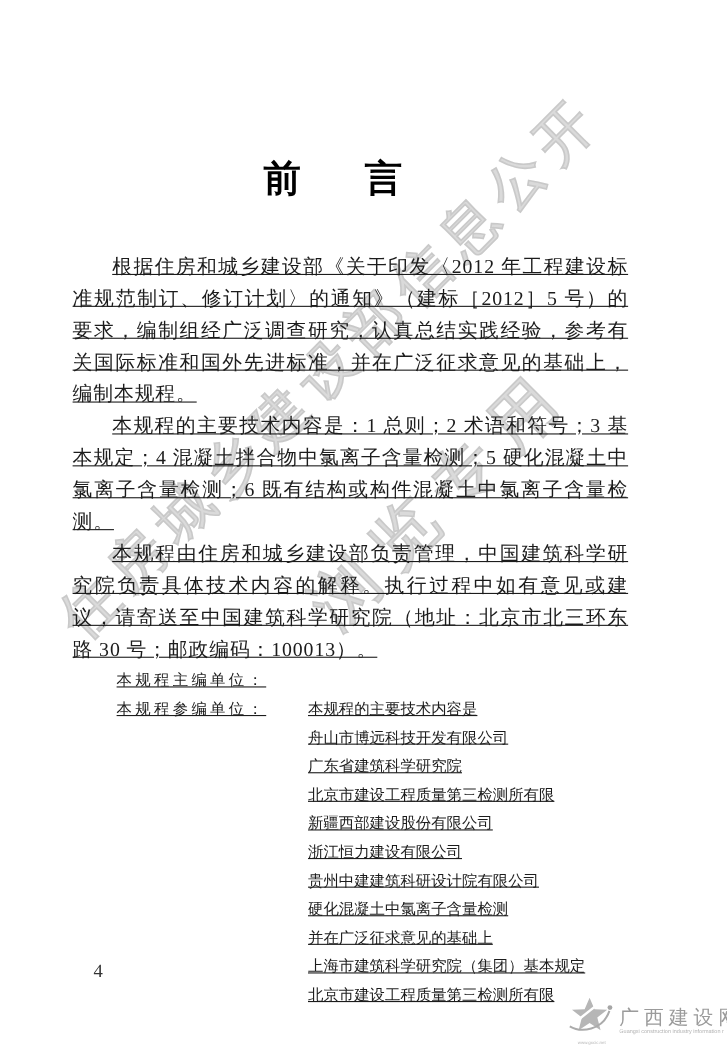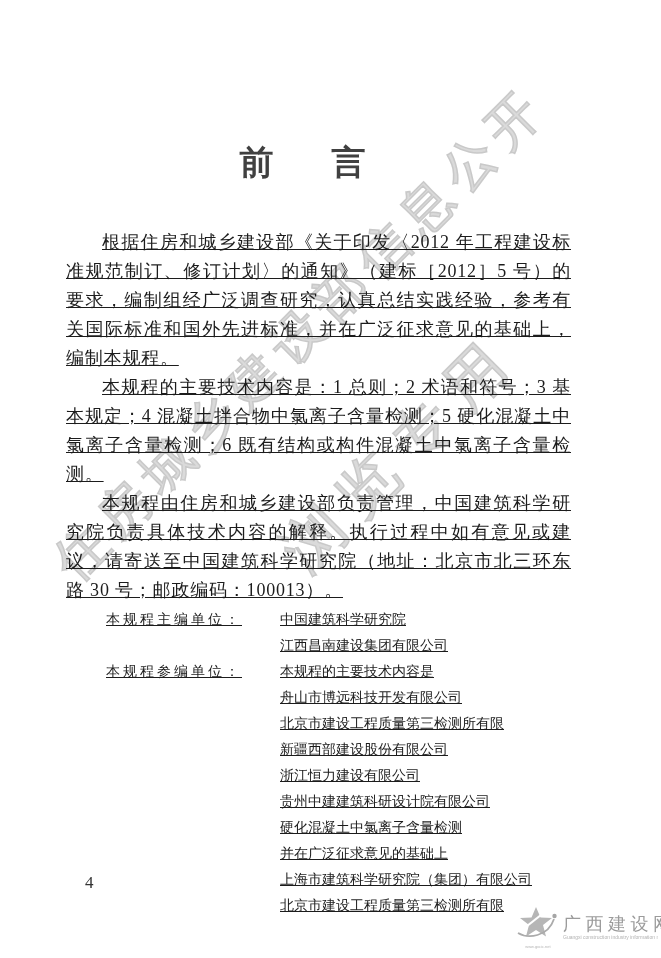--- a/index.html
+++ b/index.html
@@ -48,21 +48,21 @@
   .title {
     position: absolute;
     top: 140px;
     left: 0;
     width: 617px;
     margin: 0;
     text-align: center;
     font-size: 34px;
     font-weight: bold;
     letter-spacing: 12px;
-    color: #404040;
+    color: #000000;
   }
 
   .body-text {
     position: absolute;
     top: 228px;
     left: 66px;
     width: 505px;
     font-size: 18px;
     line-height: 29px;
     letter-spacing: 0.8px;
@@ -155,37 +155,34 @@
     <h1 class="title">前　言</h1>
 
     <div class="body-text">
       <p class="para">根据住房和城乡建设部《关于印发〈2012 年工程建设标准规范制订、修订计划〉的通知》（建标［2012］5 号）的要求，编制组经广泛调查研究，认真总结实践经验，参考有关国际标准和国外先进标准，并在广泛征求意见的基础上，编制本规程。</p>
       <p class="para">本规程的主要技术内容是：1 总则；2 术语和符号；3 基本规定；4 混凝土拌合物中氯离子含量检测；5 硬化混凝土中氯离子含量检测；6 既有结构或构件混凝土中氯离子含量检测。</p>
       <p class="para">本规程由住房和城乡建设部负责管理，中国建筑科学研究院负责具体技术内容的解释。执行过程中如有意见或建议，请寄送至中国建筑科学研究院（地址：北京市北三环东路 30 号；邮政编码：100013）。</p>
 
       <div class="units-section">
         <div class="units-row">
           <div class="units-label">本规程主编单位：</div>
-          <div class="units-list">
-              <div class="unit-item">中国建筑科学研究院</div>
-              <div class="unit-item">江西昌南建设集团有限公司</div>
-            </div>
         </div>
         <div class="units-row">
           <div class="units-label">本规程参编单位：</div>
           <div class="units-list">
               <div class="unit-item">本规程的主要技术内容是</div>
               <div class="unit-item">舟山市博远科技开发有限公司</div>
+              <div class="unit-item">广东省建筑科学研究院</div>
               <div class="unit-item">北京市建设工程质量第三检测所有限</div>
               <div class="unit-item">新疆西部建设股份有限公司</div>
               <div class="unit-item">浙江恒力建设有限公司</div>
               <div class="unit-item">贵州中建建筑科研设计院有限公司</div>
               <div class="unit-item">硬化混凝土中氯离子含量检测</div>
               <div class="unit-item">并在广泛征求意见的基础上</div>
-              <div class="unit-item">上海市建筑科学研究院（集团）有限公司</div>
+              <div class="unit-item">上海市建筑科学研究院（集团）基本规定</div>
               <div class="unit-item">北京市建设工程质量第三检测所有限</div>
             </div>
         </div>
       </div>
     </div>
 
     <div class="page-number">4</div>
 
     <div class="footer-logo">
       <div class="logo-icon-wrap">

